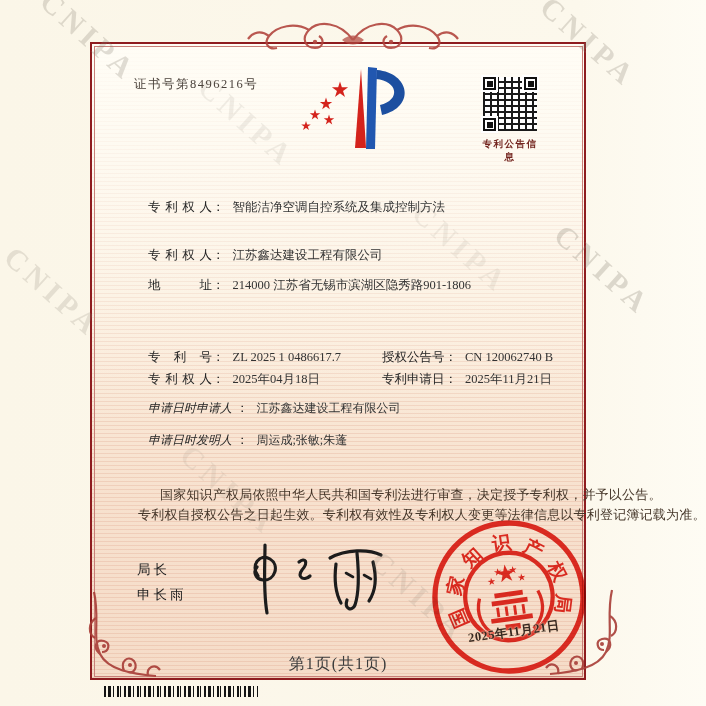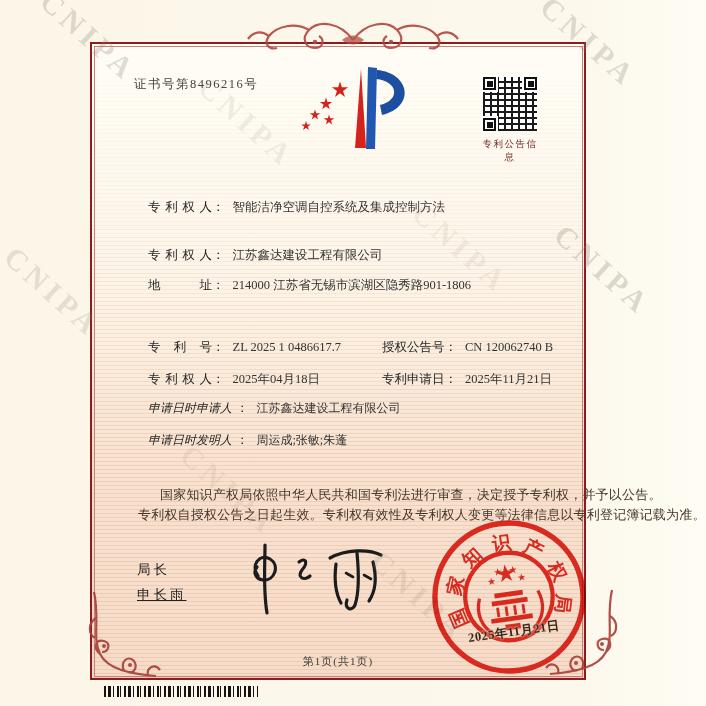--- a/index.html
+++ b/index.html
@@ -31,41 +31,41 @@
   .qr-block{position:absolute;left:388px;top:33px;width:60px;text-align:center;}
   .qr{width:54px;height:54px;margin:0 auto;background:#fff;position:relative;
     background-image:
       repeating-linear-gradient(0deg,#1a1a1a 0 2.5px,transparent 2.5px 6px),
       repeating-linear-gradient(90deg,#1a1a1a 0 2.5px,transparent 2.5px 7px);
   }
   .finder{position:absolute;width:13px;height:13px;background:#fff;border:2.5px solid #111;
     box-sizing:border-box;box-shadow:0 0 0 2px #fff;}
   .finder::after{content:"";position:absolute;inset:1.5px;background:#111;}
   .finder.tl{left:0;top:0}.finder.tr{right:0;top:0}.finder.bl{left:0;bottom:0}
-  .qr-caption{margin-top:7px;font-size:9.5px;letter-spacing:1.5px;color:#73241e;font-weight:400;}
+  .qr-caption{margin-top:7px;font-size:9.5px;letter-spacing:1.5px;color:#73241e;font-weight:700;}
   .cert-title{position:absolute;top:96px;left:0;width:100%;text-align:center;
     font-size:28px;font-weight:700;color:#141414;letter-spacing:12px;padding-left:12px;box-sizing:border-box;}
   
   .f-row{position:absolute;left:56px;width:430px;font-size:12.5px;color:#262626;white-space:nowrap;}
   .lbl-j{display:inline-block;width:64px;text-align:justify;text-align-last:justify;vertical-align:bottom;}
   .lbl-w{display:inline-block;min-width:88px;font-size:12px;font-style:italic;}
   .val{margin-left:8px;color:#333;}
   .pair2{position:absolute;left:234px;top:0;text-align:center;}
   
   .statement{position:absolute;left:46px;top:441px;width:420px;font-size:13px;
     line-height:20px;color:#453629;letter-spacing:.2px;}
   .statement .l1{text-indent:22px;white-space:nowrap;}
   .statement .l2{white-space:nowrap;}
   
   .sign-role{position:absolute;left:45px;top:517px;font-size:13.5px;letter-spacing:3px;color:#222;}
-  .sign-name{position:absolute;left:45px;top:542px;font-size:13.5px;letter-spacing:3px;color:#222;text-decoration:underline;}
+  .sign-name{position:absolute;left:45px;top:542px;font-size:13.5px;letter-spacing:3px;color:#222;}
   .sign-hand{position:absolute;left:138px;top:494px;}
   
   .page-info{position:absolute;left:0;top:610px;width:100%;text-align:center;
-    font-size:11px;letter-spacing:1px;color:#3c3c3c;}
+    font-size:16px;letter-spacing:1px;color:#3c3c3c;}
   
   .seal{position:absolute;left:431px;top:519px;width:156px;height:156px;z-index:6;
     transform:rotate(-8deg);mix-blend-mode:multiply;opacity:.95;}
   .seal svg{position:absolute;left:0;top:0;}
   #seal-ring-text text{font-size:19px;font-weight:700;fill:#e1261d;font-family:"Liberation Serif",serif;}
   .seal-date{position:absolute;left:0;bottom:34px;width:100%;text-align:center;
     font-size:12.5px;font-weight:700;color:#2e241f;letter-spacing:.5px;
     text-shadow:0 0 2px #f9ecdc,0 0 3px #f9ecdc;}
   
   .orn{position:absolute;z-index:4;pointer-events:none;}
@@ -125,21 +125,21 @@
 
     <div class="f-row" style="top:155px">
       <span class="lbl-j">专利权人</span><span class="colon">：</span><span class="val">智能洁净空调自控系统及集成控制方法</span>
     </div>
     <div class="f-row" style="top:203px">
       <span class="lbl-j">专利权人</span><span class="colon">：</span><span class="val">江苏鑫达建设工程有限公司</span>
     </div>
     <div class="f-row" style="top:233px">
       <span class="lbl-j">地址</span><span class="colon">：</span><span class="val">214000 江苏省无锡市滨湖区隐秀路901-1806</span>
     </div>
-    <div class="f-row" style="top:295px">
+    <div class="f-row" style="top:305px">
       <span class="lbl-j">专利号</span><span class="colon">：</span><span class="val">ZL 2025 1 0486617.7</span>
       <span class="pair2"><span>授权公告号</span><span>：</span><span class="val">CN 120062740 B</span></span>
     </div>
     <div class="f-row" style="top:327px">
       <span class="lbl-j">专利权人</span><span class="colon">：</span><span class="val">2025年04月18日</span>
       <span class="pair2"><span>专利申请日</span><span>：</span><span class="val">2025年11月21日</span></span>
     </div>
     <div class="f-row" style="top:356px">
       <span class="lbl-w">申请日时申请人</span><span class="colon">：</span><span class="val" style="font-size:12px">江苏鑫达建设工程有限公司</span>
     </div>

